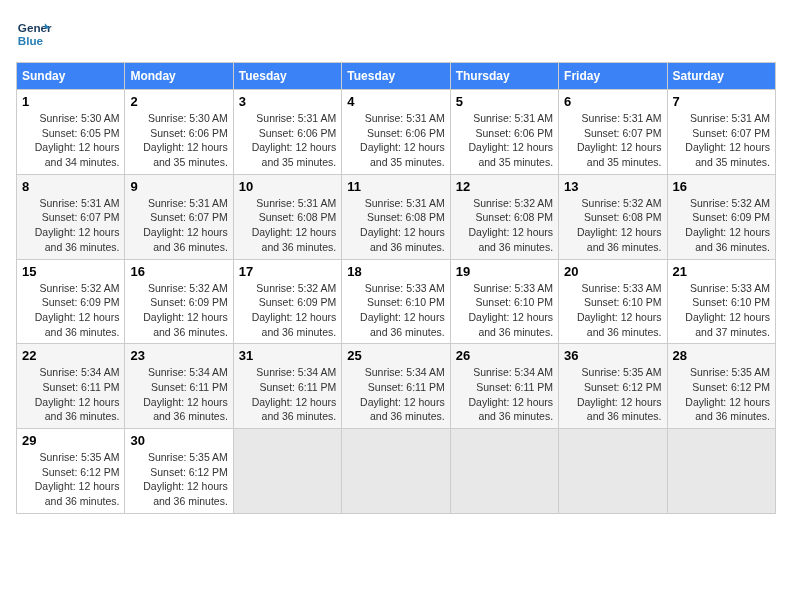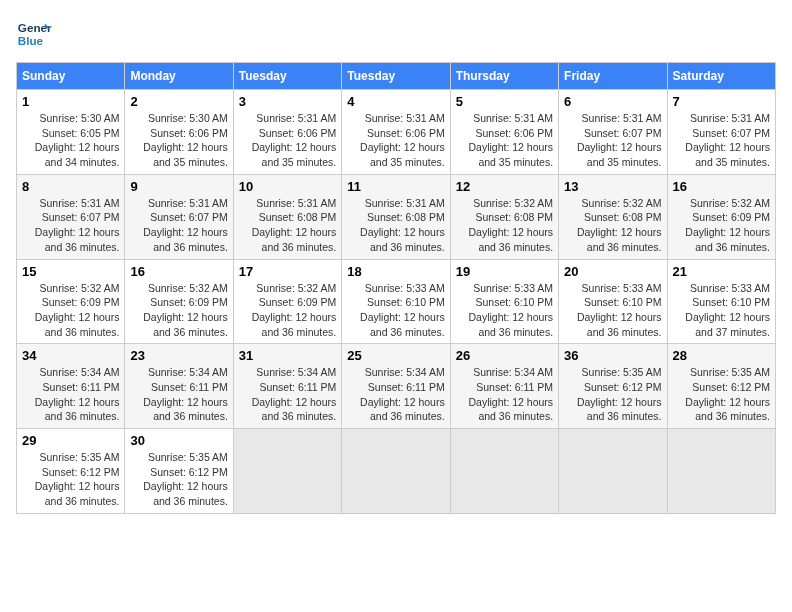--- a/index.html
+++ b/index.html
@@ -256,21 +256,21 @@
         <td>
           <span class="day-num">21</span>
           <div class="day-detail" style="white-space: pre-line;">Sunrise: 5:33 AM
 Sunset: 6:10 PM
 Daylight: 12 hours
 and 37 minutes.</div>
         </td>
       </tr>
       <tr>
         <td>
-          <span class="day-num">34</span>
+          <span class="day-num">22</span>
           <div class="day-detail" style="white-space: pre-line;">Sunrise: 5:34 AM
 Sunset: 6:11 PM
 Daylight: 12 hours
 and 36 minutes.</div>
         </td>
         <td>
           <span class="day-num">23</span>
           <div class="day-detail" style="white-space: pre-line;">Sunrise: 5:34 AM
 Sunset: 6:11 PM
 Daylight: 12 hours

